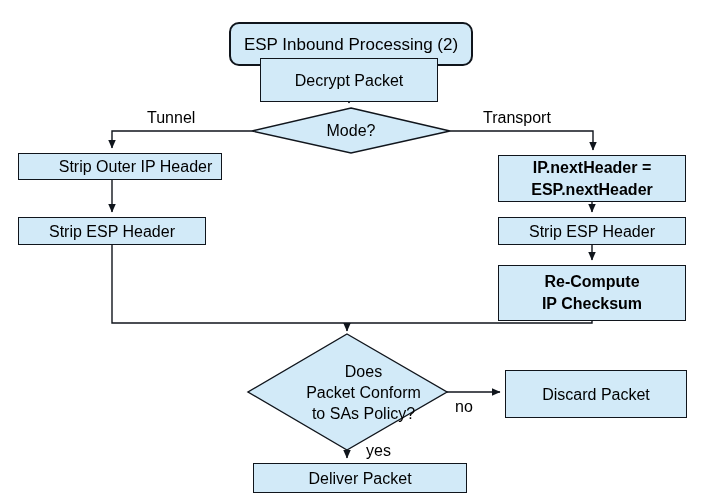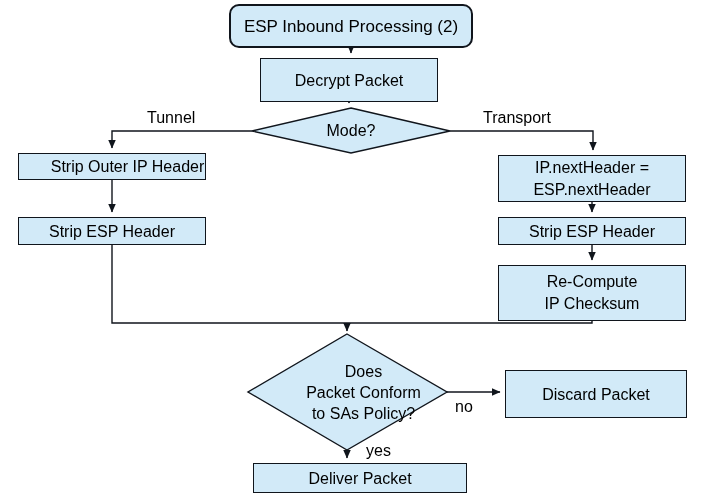--- a/index.html
+++ b/index.html
@@ -16,21 +16,21 @@
   }
   svg.wires{position:absolute;left:0;top:0;width:710px;height:499px;}
   .wire{fill:none;stroke:var(--line);stroke-width:1.4px;}
   .shape{fill:var(--node-fill);stroke:var(--node-border);stroke-width:1.4px;}
   .node{
     position:absolute;box-sizing:border-box;
     background:var(--node-fill);border:1.4px solid var(--node-border);
     display:flex;align-items:center;justify-content:center;text-align:center;
     font-size:16px;line-height:21px;white-space:nowrap;
   }
-  .node.multi{flex-direction:column;line-height:22px;}
+  .node.multi{flex-direction:column;line-height:22px;font-weight:bold;}
   .node.start{border-radius:10px;border-width:2.6px;font-size:17px;}
   .dlabel{
     position:absolute;display:flex;flex-direction:column;align-items:center;justify-content:center;
     text-align:center;font-size:16px;line-height:21px;white-space:nowrap;pointer-events:none;
   }
   .elabel{position:absolute;font-size:16px;line-height:18px;text-align:left;white-space:nowrap;}
 </style>
 </head>
 <body>
 
@@ -56,36 +56,36 @@
     <path class="wire" d="M112 245 L112 323 L592 323 L592 313"></path>
     <path class="wire" d="M347 323 L347 331" marker-end="url(#ah)"></path>
 
     <path class="wire" d="M447 392 L500 392" marker-end="url(#ah)"></path>
     <path class="wire" d="M347 449 L347 458" marker-end="url(#ah)"></path>
 
     <polygon class="shape" points="351,108 450,131 351,153 252,131"></polygon>
     <polygon class="shape" points="347,334 447,392 347,450 248,392"></polygon>
   </svg>
 
-  <div class="node start" style="left:229px;top:4px;width:244px;height:44px;">
+  <div class="node start" style="left:229px;top:22px;width:244px;height:44px;">
     <span>ESP Inbound Processing (2)</span>
   </div>
 
   <div class="node" style="left:260px;top:58px;width:178px;height:44px;">
     <span>Decrypt Packet</span>
   </div>
 
   <div class="dlabel" style="left:252px;top:108px;width:198px;height:45px;">
     <span>Mode?</span>
   </div>
 
   <div class="elabel" style="left:147px;top:109px;width:62px;">Tunnel</div>
   <div class="elabel" style="left:483px;top:109px;width:80px;">Transport</div>
 
-  <div class="node" style="left:18px;top:153px;width:188px;height:27px;padding-left:31px;">
+  <div class="node" style="left:18px;top:153px;width:204px;height:27px;padding-left:31px;">
     <span>Strip Outer IP Header</span>
   </div>
 
   <div class="node" style="left:18px;top:217px;width:188px;height:28px;">
     <span>Strip ESP Header</span>
   </div>
 
   <div class="node multi" style="left:498px;top:155px;width:188px;height:47px;">
     <span>IP.nextHeader =</span>
     <span>ESP.nextHeader</span>

